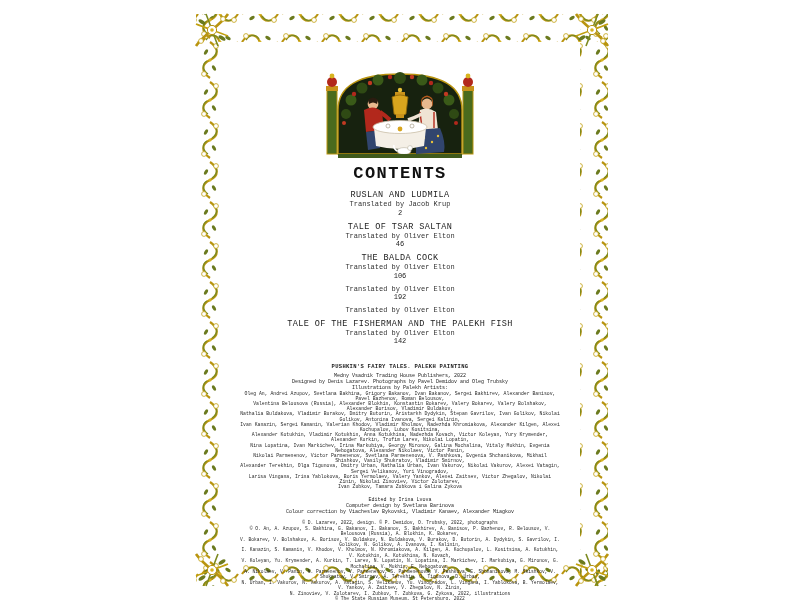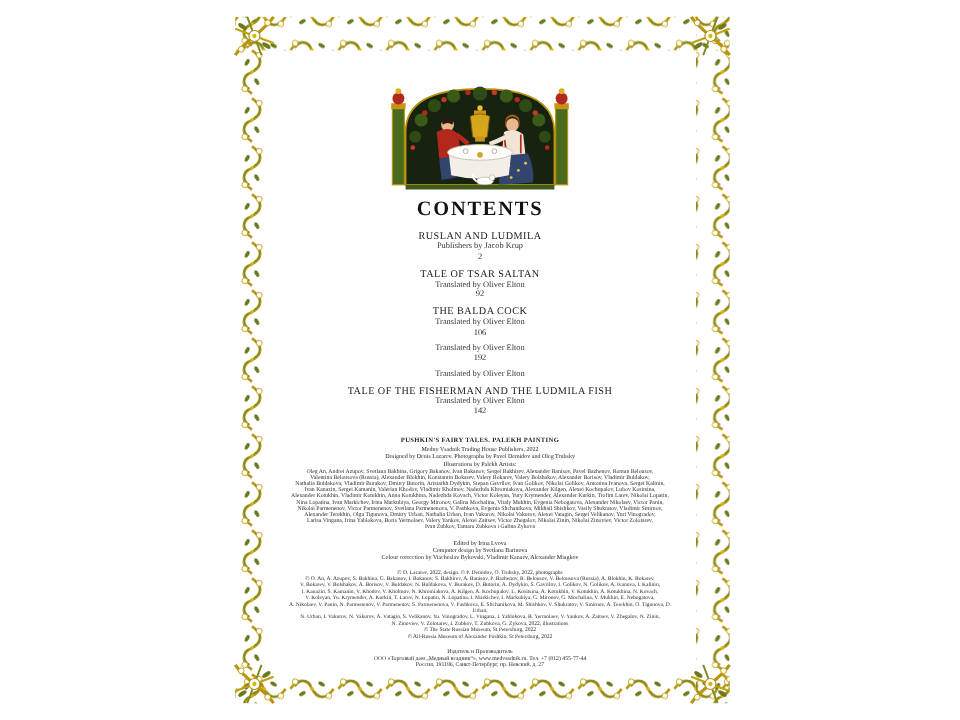--- a/index.html
+++ b/index.html
@@ -1,17 +1,17 @@
 <!DOCTYPE html>
 <html><head>
 <meta charset="utf-8">
 <style>
   html,body{margin:0;padding:0;background:#ffffff;}
   .sheet{position:relative;width:800px;height:600px;background:#ffffff;overflow:hidden;
-         font-family:Liberation Serif, serif;color:#1a1a1a;}
+         font-family:Liberation Mono, monospace;color:#1a1a1a;}
   svg{display:block;}
   .frame{position:absolute;left:0;top:0;width:800px;height:600px;pointer-events:none;}
   .illustration{position:absolute;left:324px;top:68px;width:152px;height:92px;}
   .contents{position:absolute;left:200px;top:164px;width:400px;text-align:center;}
   .contents-heading{font-size:17px;font-weight:600;letter-spacing:1.5px;color:#111;margin:0 0 7px 0;}
   .toc-entry{margin:2px 0 4px 0;}
   .toc-title{font-size:8.5px;letter-spacing:.4px;line-height:10px;color:#222;}
   .toc-translator{font-size:7px;line-height:8.5px;color:#333;}
   .toc-page{font-size:7px;line-height:9px;color:#222;}
   .colophon{position:absolute;left:240px;top:364px;width:320px;text-align:center;color:#222;}
@@ -148,42 +148,42 @@
     </g>
 
     <path d="M14 86 L138 86 L138 90 L14 90 Z" fill="#3f5a1c"></path>
   </svg>
 
   <div class="contents">
     <div class="contents-heading">CONTENTS</div>
 
     <div class="toc-entry">
       <div class="toc-title">RUSLAN AND LUDMILA</div>
-      <div class="toc-translator">Publishers by Jacob Krup</div>
+      <div class="toc-translator">Translated by Jacob Krup</div>
       <div class="toc-page">2</div>
     </div>
     <div class="toc-entry">
       <div class="toc-title">TALE OF TSAR SALTAN</div>
       <div class="toc-translator">Translated by Oliver Elton</div>
-      <div class="toc-page">92</div>
+      <div class="toc-page">46</div>
     </div>
     <div class="toc-entry">
       <div class="toc-title">THE BALDA COCK</div>
       <div class="toc-translator">Translated by Oliver Elton</div>
       <div class="toc-page">106</div>
     </div>
     <div class="toc-entry">
       <div class="toc-translator">Translated by Oliver Elton</div>
       <div class="toc-page">192</div>
     </div>
     <div class="toc-entry">
       <div class="toc-translator">Translated by Oliver Elton</div>
     </div>
     <div class="toc-entry">
-      <div class="toc-title">TALE OF THE FISHERMAN AND THE LUDMILA FISH</div>
+      <div class="toc-title">TALE OF THE FISHERMAN AND THE PALEKH FISH</div>
       <div class="toc-translator">Translated by Oliver Elton</div>
       <div class="toc-page">142</div>
     </div>
   </div>
 
   <div class="colophon">
     <div class="c-head">PUSHKIN'S FAIRY TALES. PALEKH PAINTING</div>
     <div class="c-line">Medny Vsadnik Trading House Publishers, 2022</div>
     <div class="c-line">Designed by Denis Lazarev. Photographs by Pavel Demidov and Oleg Trubsky</div>
     <div class="c-line">Illustrations by Palekh Artists:</div>

